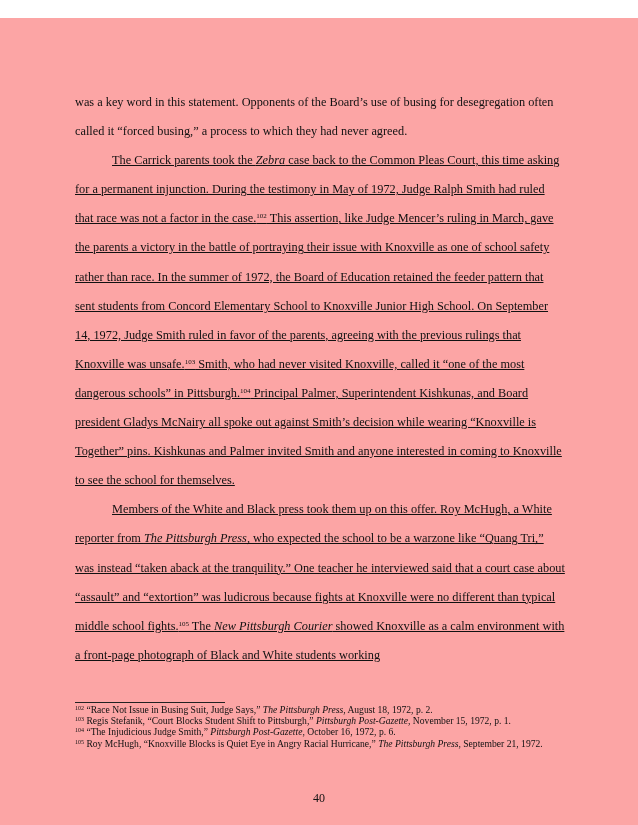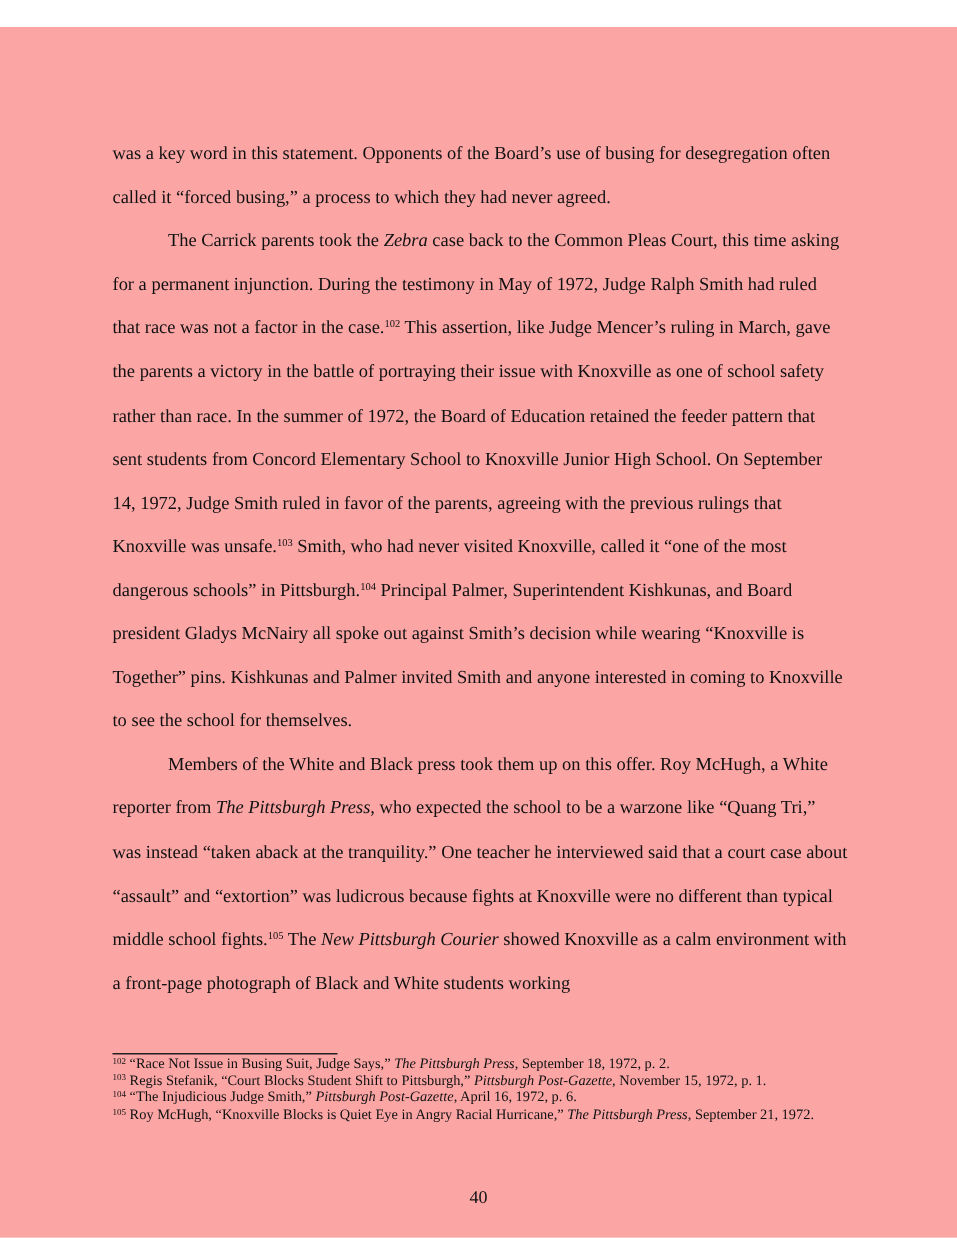--- a/index.html
+++ b/index.html
@@ -7,21 +7,21 @@
       width: 638px; height: 825px; position: relative; overflow: hidden;
       font-family: "Liberation Serif", "DejaVu Serif", serif;
       color: #111111;
     }
     .page { position: absolute; left: 0; top: 18px; width: 638px; height: 825px; background: #fca5a5; }
     .body-text {
       position: absolute; left: 75px; top: 70px; width: 490px;
       font-size: 12.3px; line-height: 29.1px;
     }
     .body-text p { margin: 0; text-align: left; }
-    .body-text p.indent { text-indent: 37px; }
+    .body-text p.indent { text-indent: 37px; text-decoration: underline; }
     sup { font-size: 7px; line-height: 0; vertical-align: 4px; }
     .footnote-rule {
       position: absolute; left: 75px; top: 684px; width: 150px; height: 0;
       border-top: 1px solid #222;
     }
     .footnotes {
       position: absolute; left: 75px; top: 686px; width: 490px;
       font-size: 9.6px; line-height: 11.2px;
     }
     .footnotes .fn { margin: 0; }
@@ -40,20 +40,20 @@
     <p><span>was a key word in this statement.  Opponents of the Board’s use of busing for desegregation often called it “forced busing,” a process to which they had never agreed.</span></p>
 
     <p class="indent"><span>The Carrick parents took the </span><em>Zebra</em><span> case back to the Common Pleas Court, this time asking for a permanent injunction.  During the testimony in May of 1972, Judge Ralph Smith had ruled that race was not a factor in the case.</span><sup>102</sup><span>  This assertion, like Judge Mencer’s ruling in March, gave the parents a victory in the battle of portraying their issue with Knoxville as one of school safety rather than race.  In the summer of 1972, the Board of Education retained the feeder pattern that sent students from Concord Elementary School to Knoxville Junior High School.  On September 14, 1972, Judge Smith ruled in favor of the parents, agreeing with the previous rulings that Knoxville was unsafe.</span><sup>103</sup><span>  Smith, who had never visited Knoxville, called it “one of the most dangerous schools” in Pittsburgh.</span><sup>104</sup><span>  Principal Palmer, Superintendent Kishkunas, and Board president Gladys McNairy all spoke out against Smith’s decision while wearing “Knoxville is Together” pins.  Kishkunas and Palmer invited Smith and anyone interested in coming to Knoxville to see the school for themselves.</span></p>
 
     <p class="indent"><span>Members of the White and Black press took them up on this offer.  Roy McHugh, a White reporter from </span><em>The Pittsburgh Press,</em><span> who expected the school to be a warzone like “Quang Tri,” was instead “taken aback at the tranquility.”  One teacher he interviewed said that a court case about “assault” and “extortion” was ludicrous because fights at Knoxville were no different than typical middle school fights.</span><sup>105</sup><span>  The </span><em>New Pittsburgh Courier</em><span> showed Knoxville as a calm environment with a front-page photograph of Black and White students working</span></p>
   </div>
 
   <div class="footnote-rule"></div>
 
   <div class="footnotes">
-    <p class="fn"><sup>102</sup><span> “Race Not Issue in Busing Suit, Judge Says,” </span><em>The Pittsburgh Press</em><span>, September 18, 1972, p. 2.</span></p>
+    <p class="fn"><sup>102</sup><span> “Race Not Issue in Busing Suit, Judge Says,” </span><em>The Pittsburgh Press</em><span>, August 18, 1972, p. 2.</span></p>
     <p class="fn"><sup>103</sup><span> Regis Stefanik, “Court Blocks Student Shift to Pittsburgh,” </span><em>Pittsburgh Post-Gazette</em><span>, November 15, 1972, p. 1.</span></p>
-    <p class="fn"><sup>104</sup><span> “The Injudicious Judge Smith,” </span><em>Pittsburgh Post-Gazette</em><span>, April 16, 1972, p. 6.</span></p>
+    <p class="fn"><sup>104</sup><span> “The Injudicious Judge Smith,” </span><em>Pittsburgh Post-Gazette</em><span>, October 16, 1972, p. 6.</span></p>
     <p class="fn"><sup>105</sup><span> Roy McHugh, “Knoxville Blocks is Quiet Eye in Angry Racial Hurricane,” </span><em>The Pittsburgh Press</em><span>, September 21, 1972.</span></p>
   </div>
 
   <div class="page-number">40</div>
 </div>
 
 </body></html>

